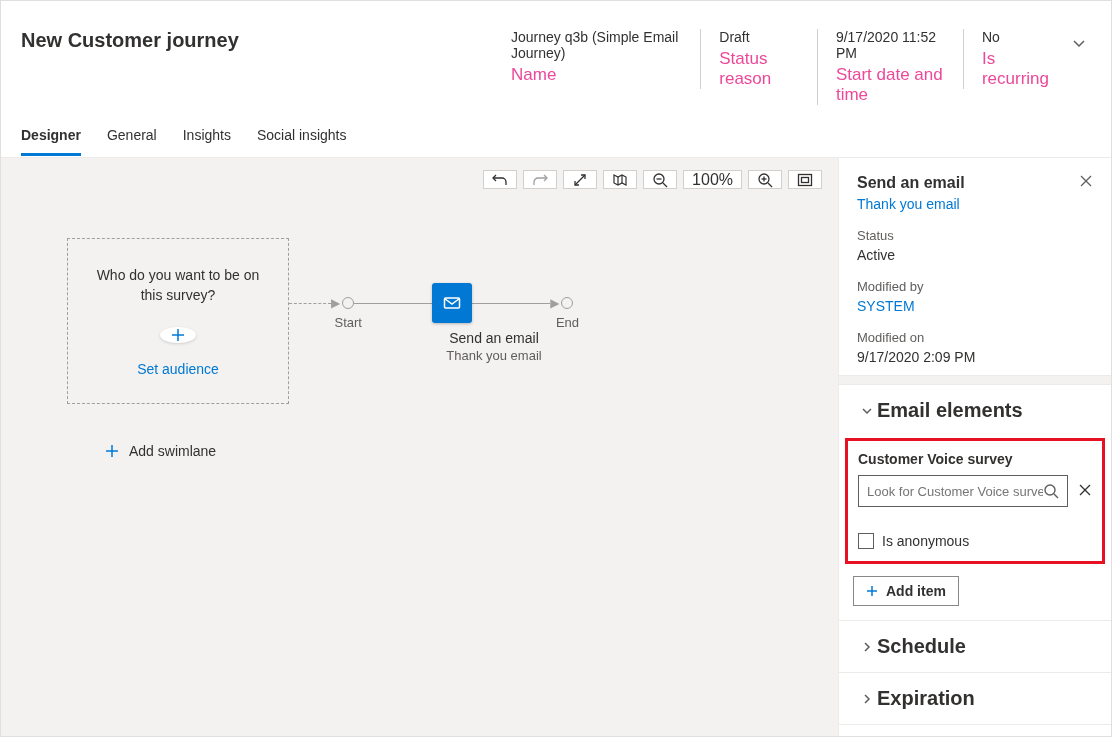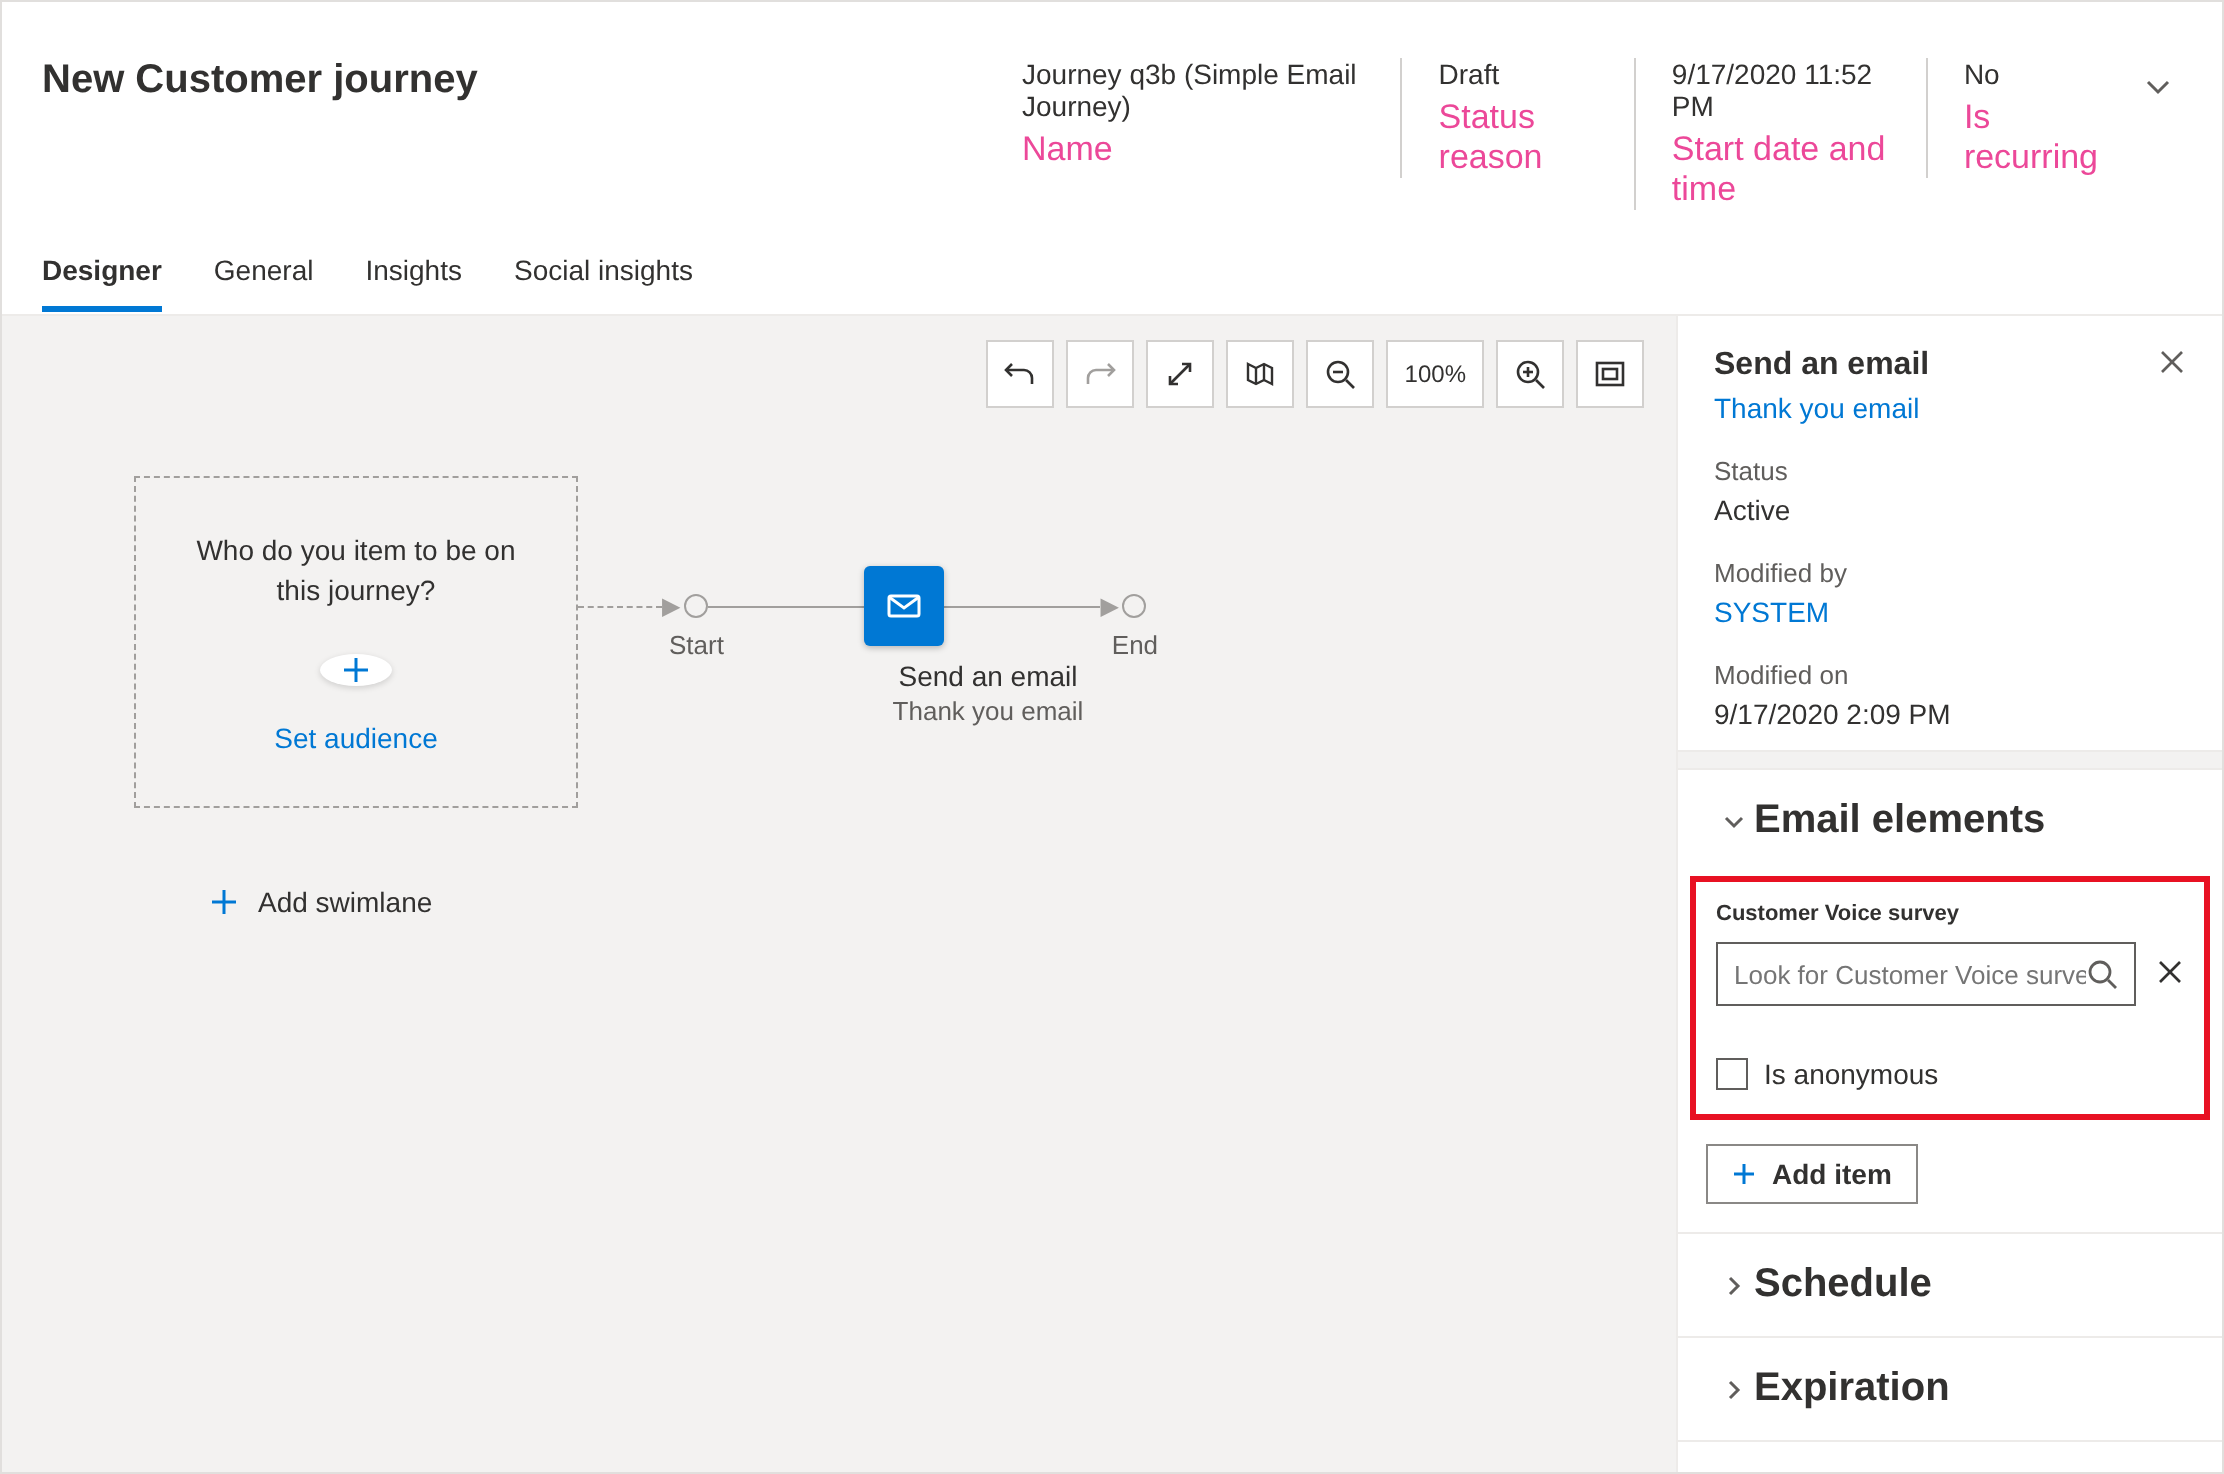--- a/index.html
+++ b/index.html
@@ -21,21 +21,21 @@
   .tab { padding: 0 0 10px 0; margin-right: 26px; font-size: 14px; cursor:pointer; }
   .tab.active { font-weight:600; border-bottom: 3px solid #0078d4; color:#323130;}
   
   
   .main { display:flex;  height: calc(100% - 110px); position:relative;}
   .canvas { flex:1; background:#f3f2f1; position:relative; border-top:1px solid #edebe9; }
   
   
   .ctoolbar { position:absolute; top:12px; right:16px; display:flex; gap:6px; }
   .tbtn-group{ display:flex; gap:6px;}
-  .tbtn { background:#fff; border:1px solid #d2d0ce; height:34px; min-width:34px; display:flex; align-items:center; justify-content:center; cursor:pointer; font-size:12px; color:#323130; }
+  .tbtn { background:#fff; border:1px solid #d2d0ce; height:19px; min-width:34px; display:flex; align-items:center; justify-content:center; cursor:pointer; font-size:16px; color:#323130; }
   .tbtn.wide { padding:0 8px; gap:6px;}
   .tbtn svg { stroke:#323130; }
   .tbtn.disabled svg{ stroke:#a19f9d;}
   
   
   .journey-area{ position:absolute; top:80px; left:66px; }
   .audience-card { width:222px; height:166px; border:1.5px dashed #a19f9d; background:transparent; display:flex; flex-direction:column; align-items:center; justify-content:flex-start; padding:26px 18px; }
   .audience-card .q { text-align:center; font-size:14px; line-height:20px;}
   .plus-circle { width:36px; height:36px; border-radius:50%; background:#fff; display:flex; align-items:center; justify-content:center; margin-top:22px; box-shadow:0 1px 3px rgba(0,0,0,0.15); cursor:pointer;}
   .plus-circle svg{ stroke:#0078d4;}
@@ -68,21 +68,21 @@
   .sp-lbl{ font-size:13px; color:#605e5c;}
   .sp-val{ margin-top:4px; font-size:14px;}
   .sp-val.link{ color:#0078d4; cursor:pointer;}
   .sp-divider{ height:10px; background:#f3f2f1; border-top:1px solid #edebe9; border-bottom:1px solid #edebe9;}
 
   .acc-header{ display:flex; align-items:center; padding:14px 18px; font-weight:600; font-size:20px; cursor:pointer;}
   .acc-header .chv{ width:20px; display:inline-flex; justify-content:center; color:#605e5c;}
   .acc-header.collapsed{ border-top:1px solid #edebe9;}
   .acc-body{ padding:2px 0 14px 0;}
   .highlight-box{ border:3px solid #e81123; margin:0 6px; padding:10px 10px 12px 10px;}
-  .survey-lbl{ font-weight:600; font-size:11px; margin-bottom:8px;}
+  .survey-lbl{ font-weight:600; font-size:14px; margin-bottom:8px;}
   .survey-row{ display:flex; align-items:center; gap:10px;}
   .lookup{ flex:1; display:flex; align-items:center; border:1px solid #605e5c; height:32px; padding:0 8px;}
   .lookup input{ flex:1; border:none; outline:none; font-size:13px; color:#605e5c; background:transparent;}
   .anony{ display:flex; align-items:center; gap:8px; margin-top:26px;}
   .anony .cb{ width:16px; height:16px; border:1px solid #605e5c;}
   .add-item-btn{ margin:12px 0 0 14px; display:inline-flex; align-items:center; gap:8px; border:1px solid #8a8886; padding:6px 12px; cursor:pointer; font-weight:600;}
   .add-item-btn svg{stroke:#0078d4;}
 </style>
 </head>
 <body>
@@ -181,21 +181,21 @@
             <svg width="16" height="16" viewBox="0 0 16 16" fill="none" stroke-width="1.3">
               <rect x="1.5" y="2.5" width="13" height="11"></rect>
               <rect x="4.5" y="5.5" width="7" height="5"></rect>
             </svg>
           </div>
       </div>
     </div>
 
     <div class="journey-area">
       <div class="audience-card">
-        <div class="q">Who do you item to be on this journey?</div>
+        <div class="q">Who do you want to be on this survey?</div>
         <div class="plus-circle">
             <svg width="16" height="16" viewBox="0 0 16 16" fill="none" stroke-width="1.5">
               <line x1="8" y1="2" x2="8" y2="14"></line>
               <line x1="2" y1="8" x2="14" y2="8"></line>
             </svg>
           </div>
         <div class="set-audience">Set audience</div>
       </div>
     </div>
 

